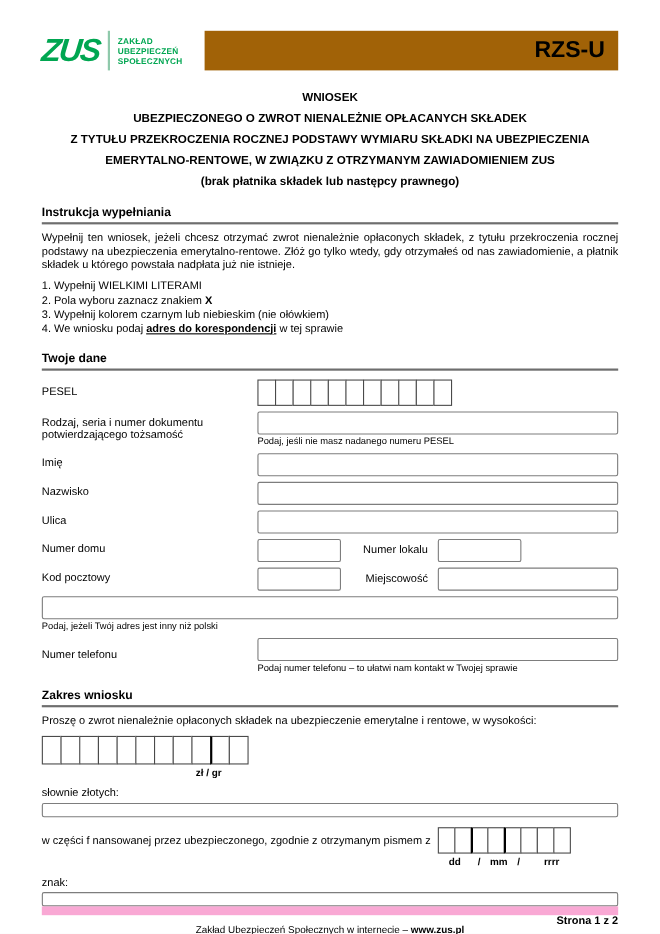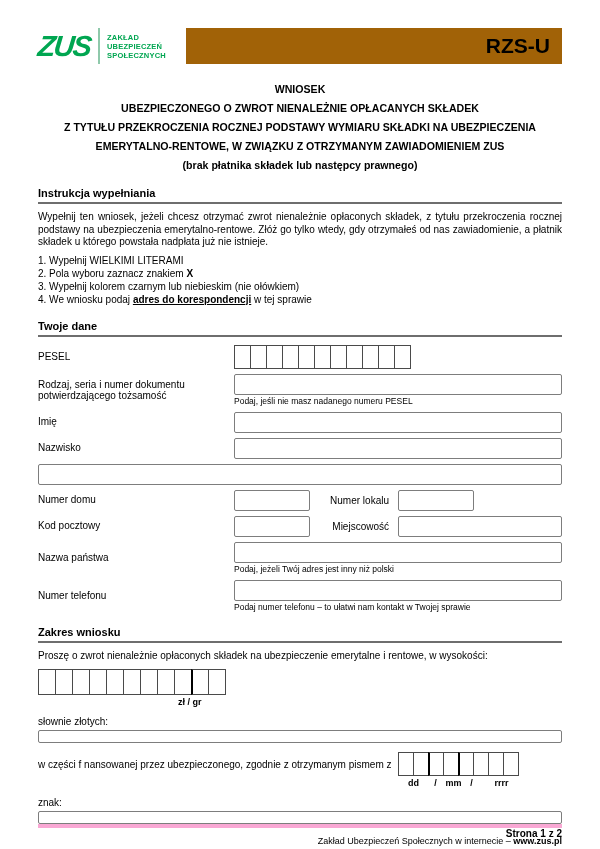--- a/index.html
+++ b/index.html
@@ -52,22 +52,22 @@
   .inline-label { font-size:10px; margin:9px 0 3px; }
   .financed { display:flex; align-items:flex-start; margin-top:9px; font-size:10px; }
   .financed-text { padding-top:7px; }
   .date-wrap { margin-left:6px; }
   .date-labels { display:flex; font-size:9px; font-weight:bold; margin-top:2px; }
   .dl-dd { width:32px; text-align:center; }
   .dl-s1, .dl-s2 { width:12px; text-align:center; }
   .dl-mm { width:24px; text-align:center; }
   .dl-yy { width:48px; text-align:center; }
   
-  .footer { margin-top:auto; border-top:4px solid #f9a8d4; padding-top:8px;
-            position:relative; text-align:right; font-size:9px; }
+  .footer { margin-top:auto; border-top:8px solid #f9a8d4; padding-top:8px;
+            position:relative; text-align:center; font-size:9px; }
   .footer .page-no { position:absolute; right:0; top:0; font-size:10px; font-weight:bold;padding-left:14px; }
   .gap8 { margin-top:8px; } .gap12 { margin-top:12px; } .gap14 { margin-top:14px; }
 </style>
 </head>
 <body>
 
 <div class="page">
 
   <div class="hdr">
     <div class="logo">
@@ -143,20 +143,21 @@
     </div>
 
     <div class="form-row">
       <div class="flabel">Nazwisko</div>
       <div class="fcol">
           <input class="box" type="text" style="">
         </div>
     </div>
 
     <div class="form-row">
+      <div class="flabel">Ulica</div>
       <div class="fcol">
           <input class="box" type="text" style="">
         </div>
     </div>
 
     <div class="form-row">
       <div class="flabel">Numer domu</div>
       <div class="fcol" style="display:flex;align-items:center;">
         <input class="box small" type="text" style="">
         <div class="midlabel">Numer lokalu</div>
@@ -167,21 +168,20 @@
     <div class="form-row">
       <div class="flabel">Kod pocztowy</div>
       <div class="fcol" style="display:flex;align-items:center;">
         <input class="box small" type="text" style="">
         <div class="midlabel">Miejscowość</div>
         <input class="box" type="text" style="flex: 1 1 0%;">
       </div>
     </div>
 
     <div class="form-row">
-      <div class="flabel">Nazwa państwa</div>
       <div class="fcol">
         <input class="box" type="text" style="">
         <div class="hint">Podaj, jeżeli Twój adres jest inny niż polski</div>
       </div>
     </div>
 
     <div class="form-row">
       <div class="flabel">Numer telefonu</div>
       <div class="fcol">
         <input class="box" type="text" style="">

